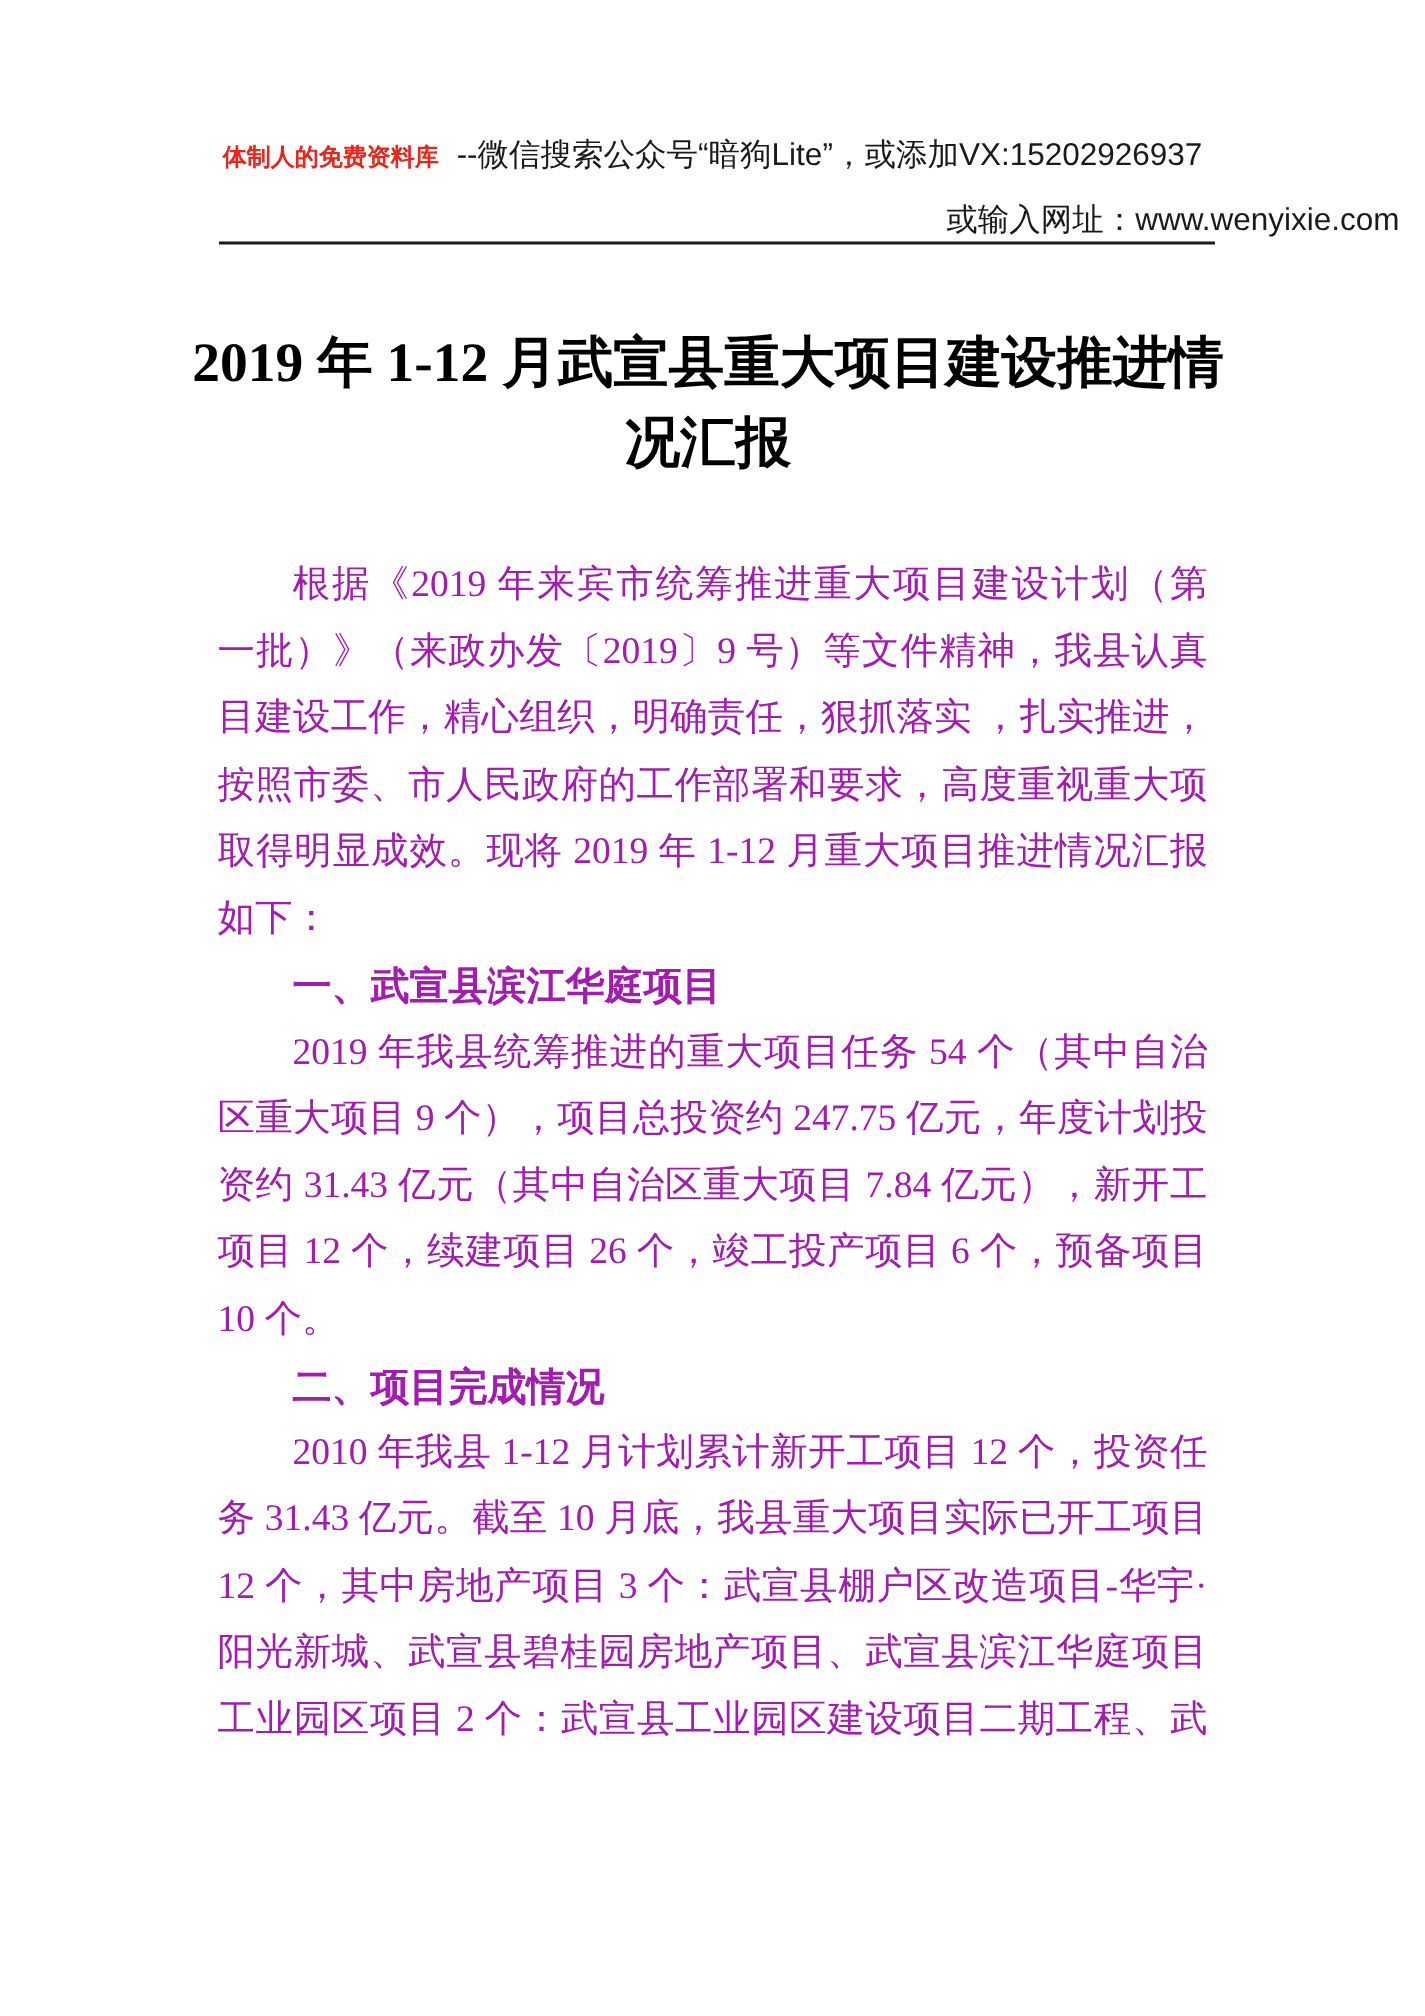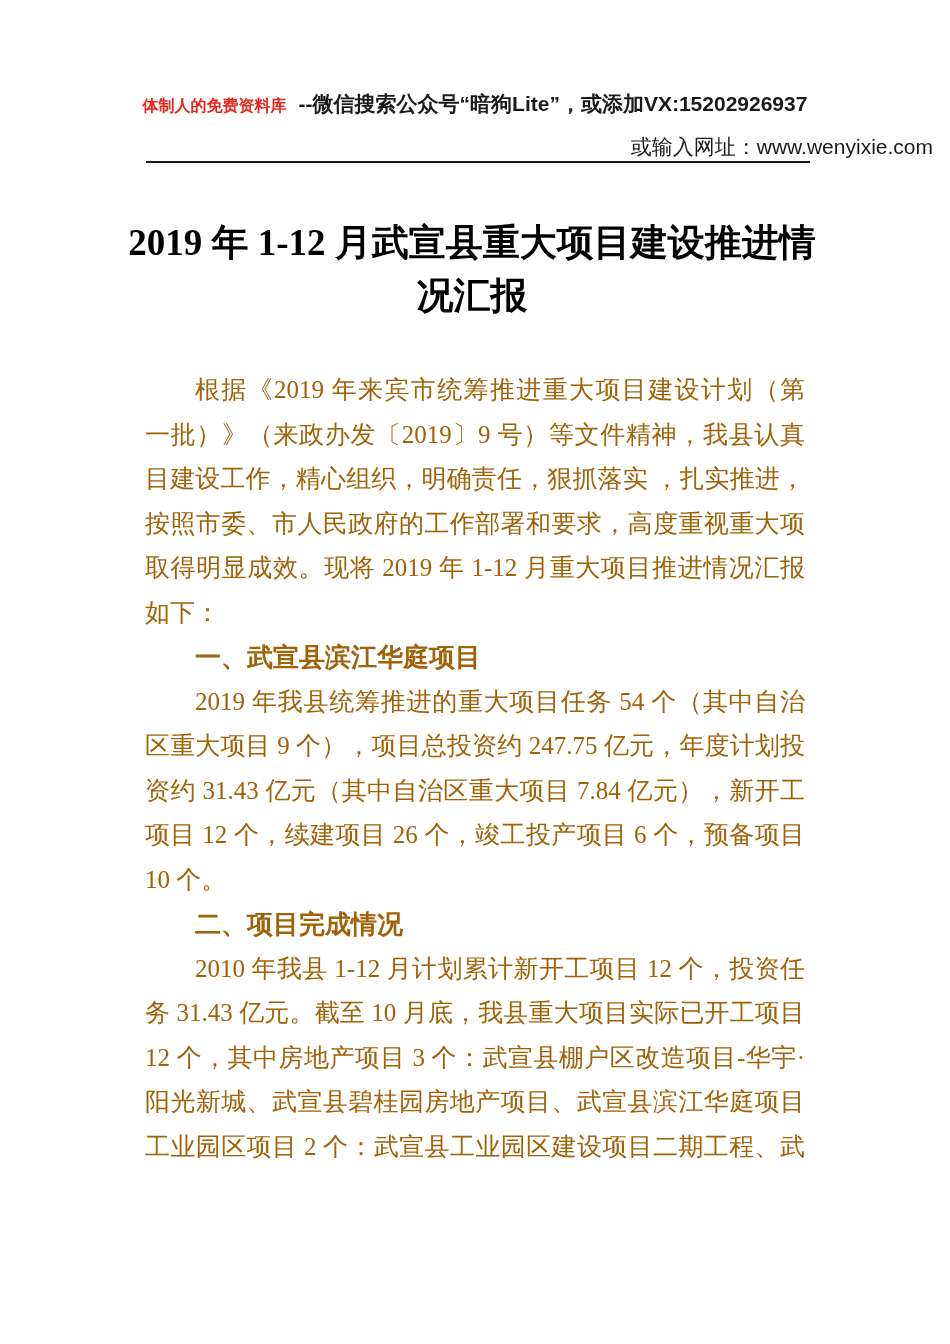--- a/index.html
+++ b/index.html
@@ -21,21 +21,21 @@
     font-size: 21px;
     line-height: 28px;
     color: #1a1a1a;
     white-space: nowrap;
   }
   .brand {
     color: #e7271d;
     font-weight: 700;
     font-size: 16px;
   }
-  .promo { margin-left: 12px; font-weight: bold; }
+  .promo { margin-left: 12px; }
   .hdr-line2 {
     position: absolute;
     top: 133px; left: 0;
     width: 100%;
     text-align: right;
     font-family: "Liberation Sans", "DejaVu Sans", sans-serif;
     font-size: 21px;
     line-height: 27px;
     color: #1a1a1a;
   }
@@ -57,21 +57,21 @@
     line-height: 53px;
     color: #000000;
   }
   .doc-title .t-line { display: block; }
   .doc-body {
     position: absolute;
     top: 368px; left: 145px;
     width: 660px;
     font-size: 25px;
     line-height: 44.5px;
-    color: #a16207;
+    color: #a21caf;
   }
   .ln {
     text-align: justify;
     text-align-last: justify;
   }
   .ln-indent { text-indent: 50px; }
   .ln-left {
     text-align: left;
     text-align-last: left;
   }

